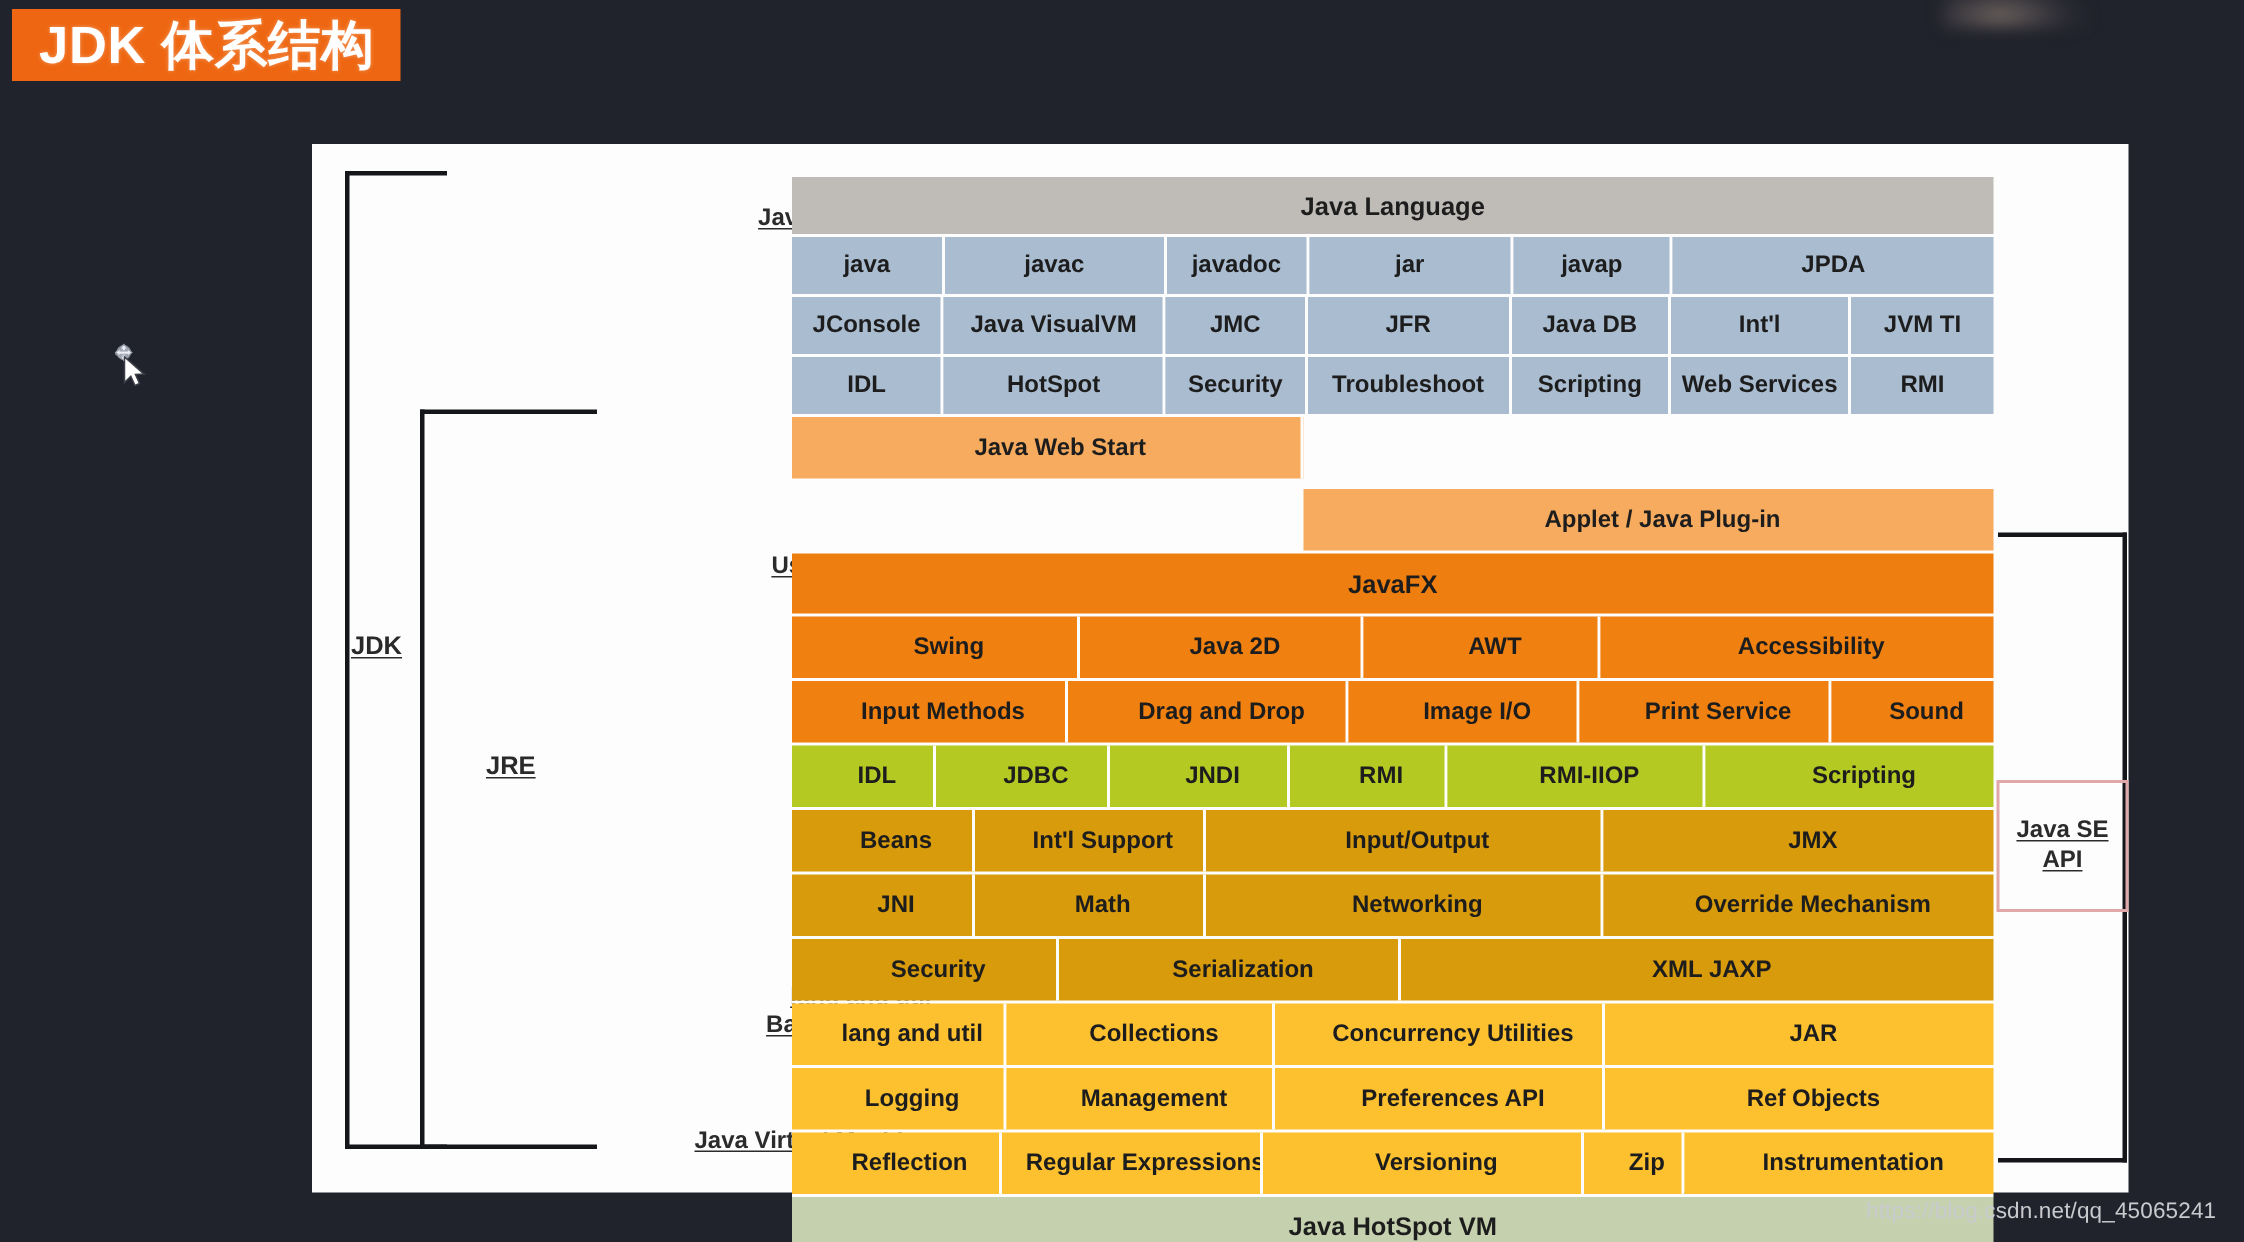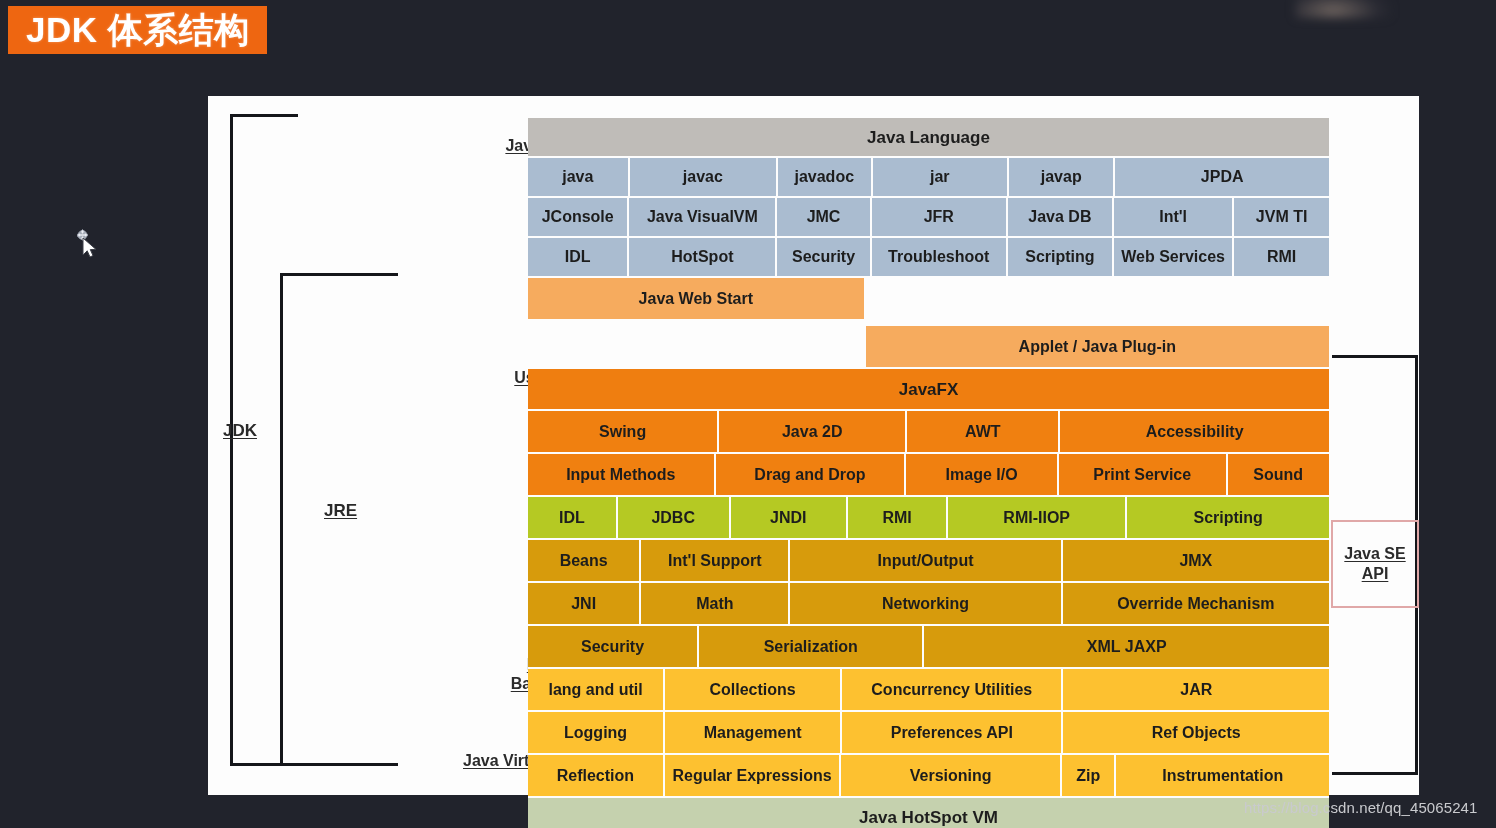--- a/index.html
+++ b/index.html
@@ -87,21 +87,21 @@
   .c-lang   { background: #bfbcb8; }
   .c-tools  { background: #aabcd0; }
   .c-deploy { background: #f6ab5e; }
   .c-fx     { background: #ef7e10; }
   .c-ui     { background: #f08010; }
   .c-integ  { background: #b5c923; }
   .c-base   { background: #d79b0c; }
   .c-lang2  { background: #fdc130; }
   .c-jvm    { background: #c5d1ae; }
 
-  .band.tall .cell { height: 41px; }
+  .band.tall .cell { height: 41px; padding-left: 19px; }
   .band.fx .cell { height: 40px; font-size: 17px; }
   .band.lang .cell { height: 38px; font-size: 17px; }
   .band.jvm .cell { height: 38px; font-size: 17px; }
 
   
   .se-bracket {
     position: absolute; left: 1332px; top: 355px;
     width: 86px; height: 420px;
     border: 3px solid #15161a; border-left: none;
     background: transparent;
@@ -141,21 +141,21 @@
     <path d="M11 10 L11 27 L15.2 22.8 L18 29 L21 27.6 L18.3 21.6 L24 21.4 Z" fill="#ffffff" stroke="#3c3f48" stroke-width="1"></path>
   </svg>
 
   <div class="panel">
 
     <div class="bracket" style="left:22px; top:18px; width:70px; height:652px;">
       <div class="h" style="left:0; top:0; width:68px;"></div>
       <div class="v" style="left:0; top:0; height:652px;"></div>
       <div class="h" style="left:0; top:649px; width:68px;"></div>
     </div>
-    <div class="bracket-label" style="left:15px; top:325px;">JDK</div>
+    <div class="bracket-label" style="left:26px; top:325px;">JDK</div>
 
     <div class="bracket" style="left:72px; top:177px; width:120px; height:493px;">
       <div class="h" style="left:0; top:0; width:118px;"></div>
       <div class="v" style="left:0; top:0; height:493px;"></div>
       <div class="h" style="left:0; top:490px; width:118px;"></div>
     </div>
     <div class="bracket-label" style="left:76px; top:405px;padding-left:40px;">JRE</div>
 
     <div class="rowlabel" style="top:20px; right:798px;">
       <u>Java Language</u>

